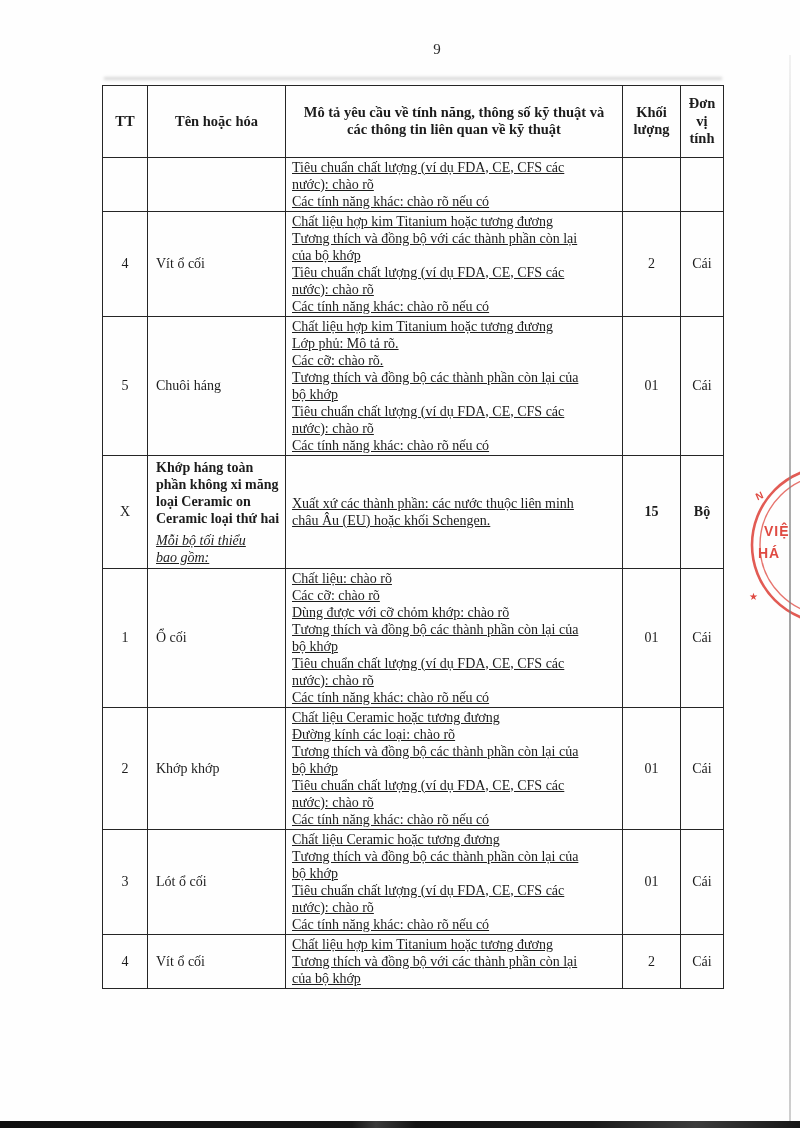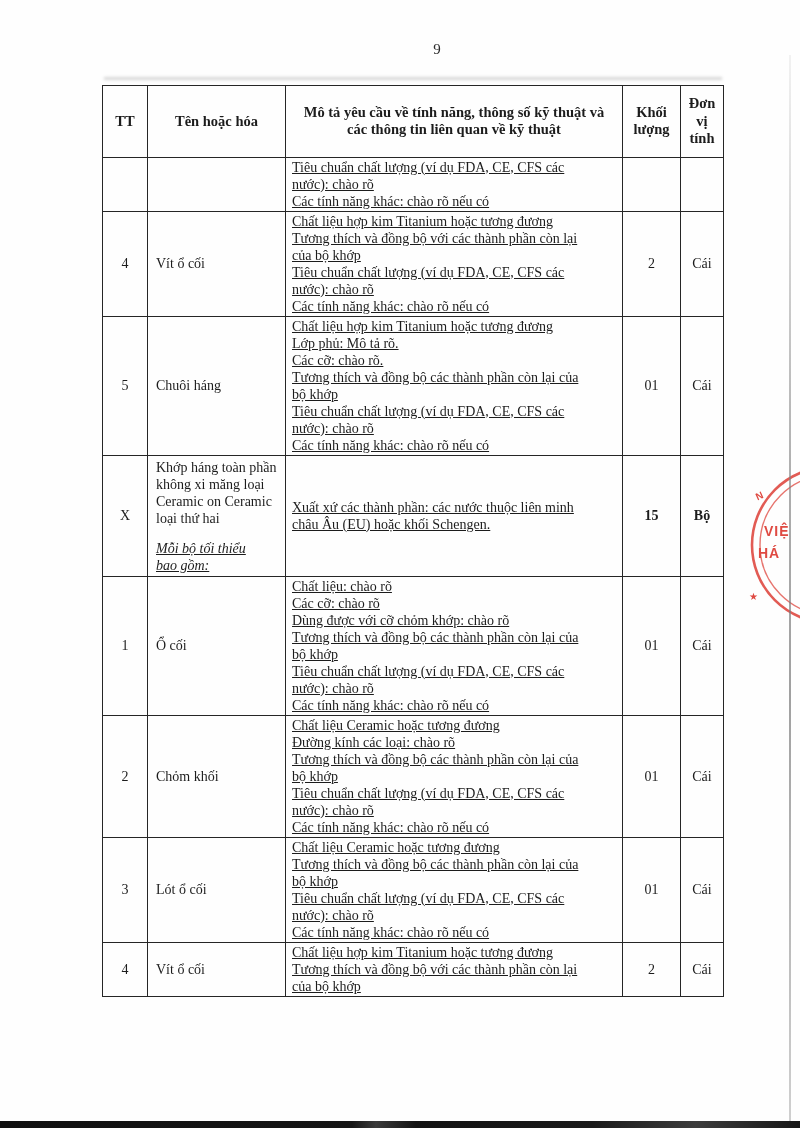--- a/index.html
+++ b/index.html
@@ -20,24 +20,24 @@
     border:1.6px solid #262626;vertical-align:middle;
     font-size:14px;line-height:17px;overflow:hidden;
   }
   table.spec th{
     font-weight:bold;text-align:center;font-size:14.5px;line-height:17.5px;
     padding:9px 2px;white-space:pre-line;
   }
   td.c-tt{text-align:center;font-size:14.5px;padding:2px 2px;}
   td.c-name{padding:2px 4px 2px 8px;font-size:14.5px;line-height:18px;}
   td.c-name.top{vertical-align:top;padding-top:3px;}
-  td.c-name .nm.b{font-weight:normal;}
+  td.c-name .nm.b{font-weight:bold;}
   td.c-name .note{
     display:block;font-style:italic;text-decoration:underline;
-    white-space:pre-line;font-size:14px;line-height:17px;margin-top:13px;
+    white-space:pre-line;font-size:14px;line-height:17px;margin-top:5px;
   }
   td.c-desc{padding:1px 4px 1px 6px;white-space:pre-line;text-decoration:underline;}
   td.c-qty,td.c-unit{text-align:center;font-size:14.5px;padding:2px 1px;}
   td.b,th.b{font-weight:bold;text-align:center;}
   
   .ghost-top{
     position:absolute;left:104px;top:77px;width:618px;height:3px;
     background:#a9a9a9;opacity:.45;filter:blur(1.4px);
   }
   .edge-line{
@@ -136,21 +136,21 @@
 Tương thích và đồng bộ các thành phần còn lại của
 bộ khớp
 Tiêu chuẩn chất lượng (ví dụ FDA, CE, CFS các
 nước): chào rõ
 Các tính năng khác: chào rõ nếu có</td>
           <td class="c-qty">01</td>
           <td class="c-unit">Cái</td>
         </tr>
         <tr>
           <td class="c-tt">2</td>
-          <td class="c-name"><span class="nm">Chỏm khối</span></td>
+          <td class="c-name"><span class="nm">Khớp khớp</span></td>
           <td class="c-desc">Chất liệu Ceramic hoặc tương đương
 Đường kính các loại: chào rõ
 Tương thích và đồng bộ các thành phần còn lại của
 bộ khớp
 Tiêu chuẩn chất lượng (ví dụ FDA, CE, CFS các
 nước): chào rõ
 Các tính năng khác: chào rõ nếu có</td>
           <td class="c-qty">01</td>
           <td class="c-unit">Cái</td>
         </tr>

